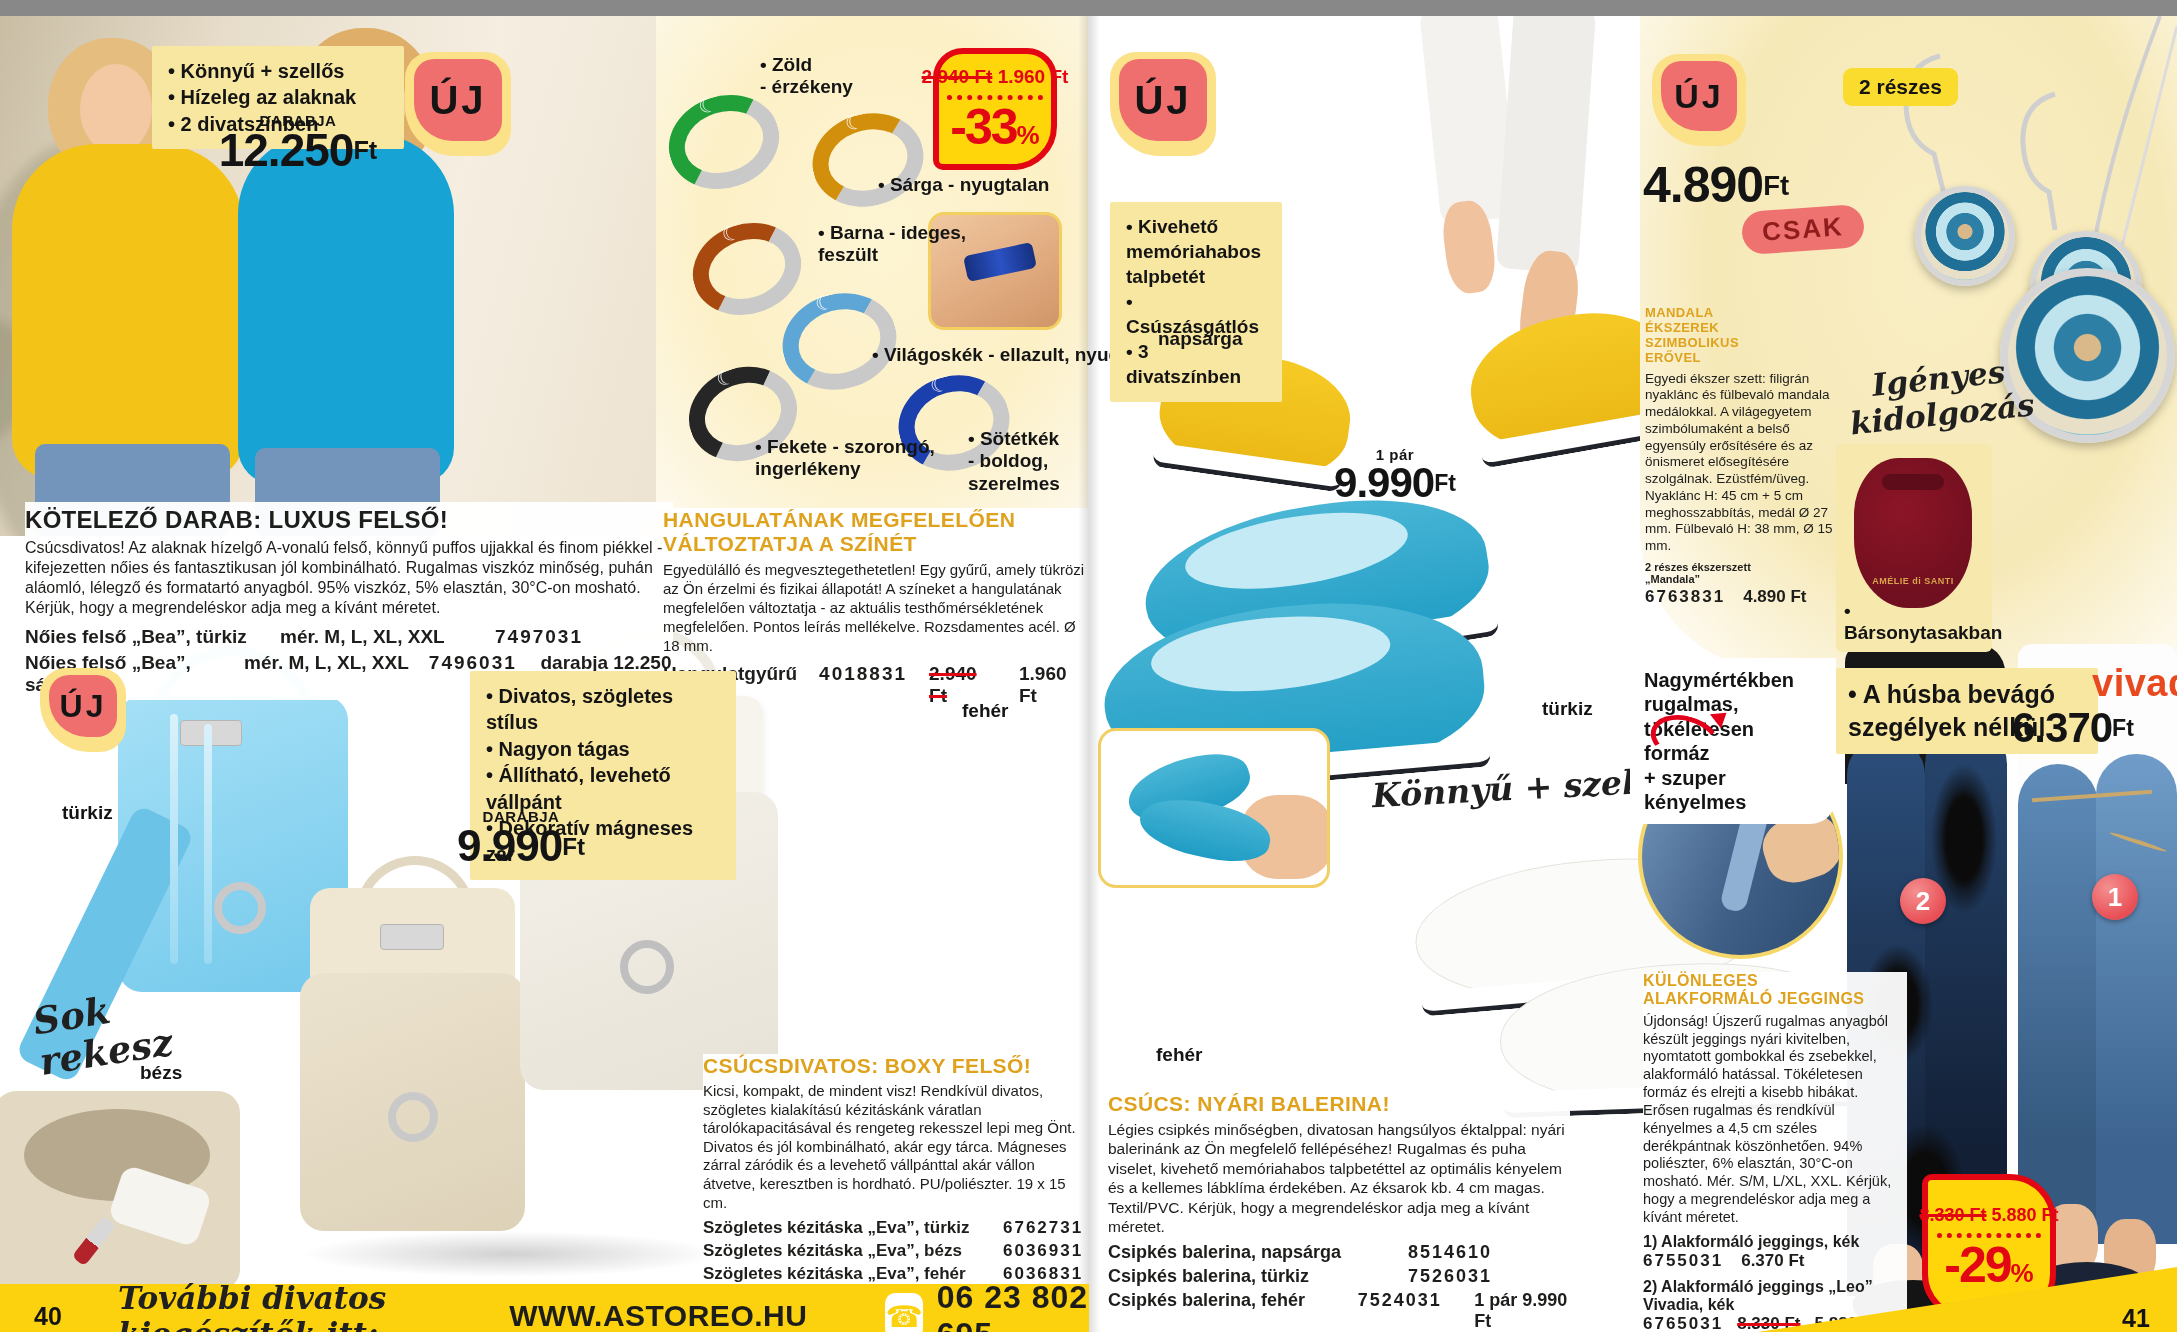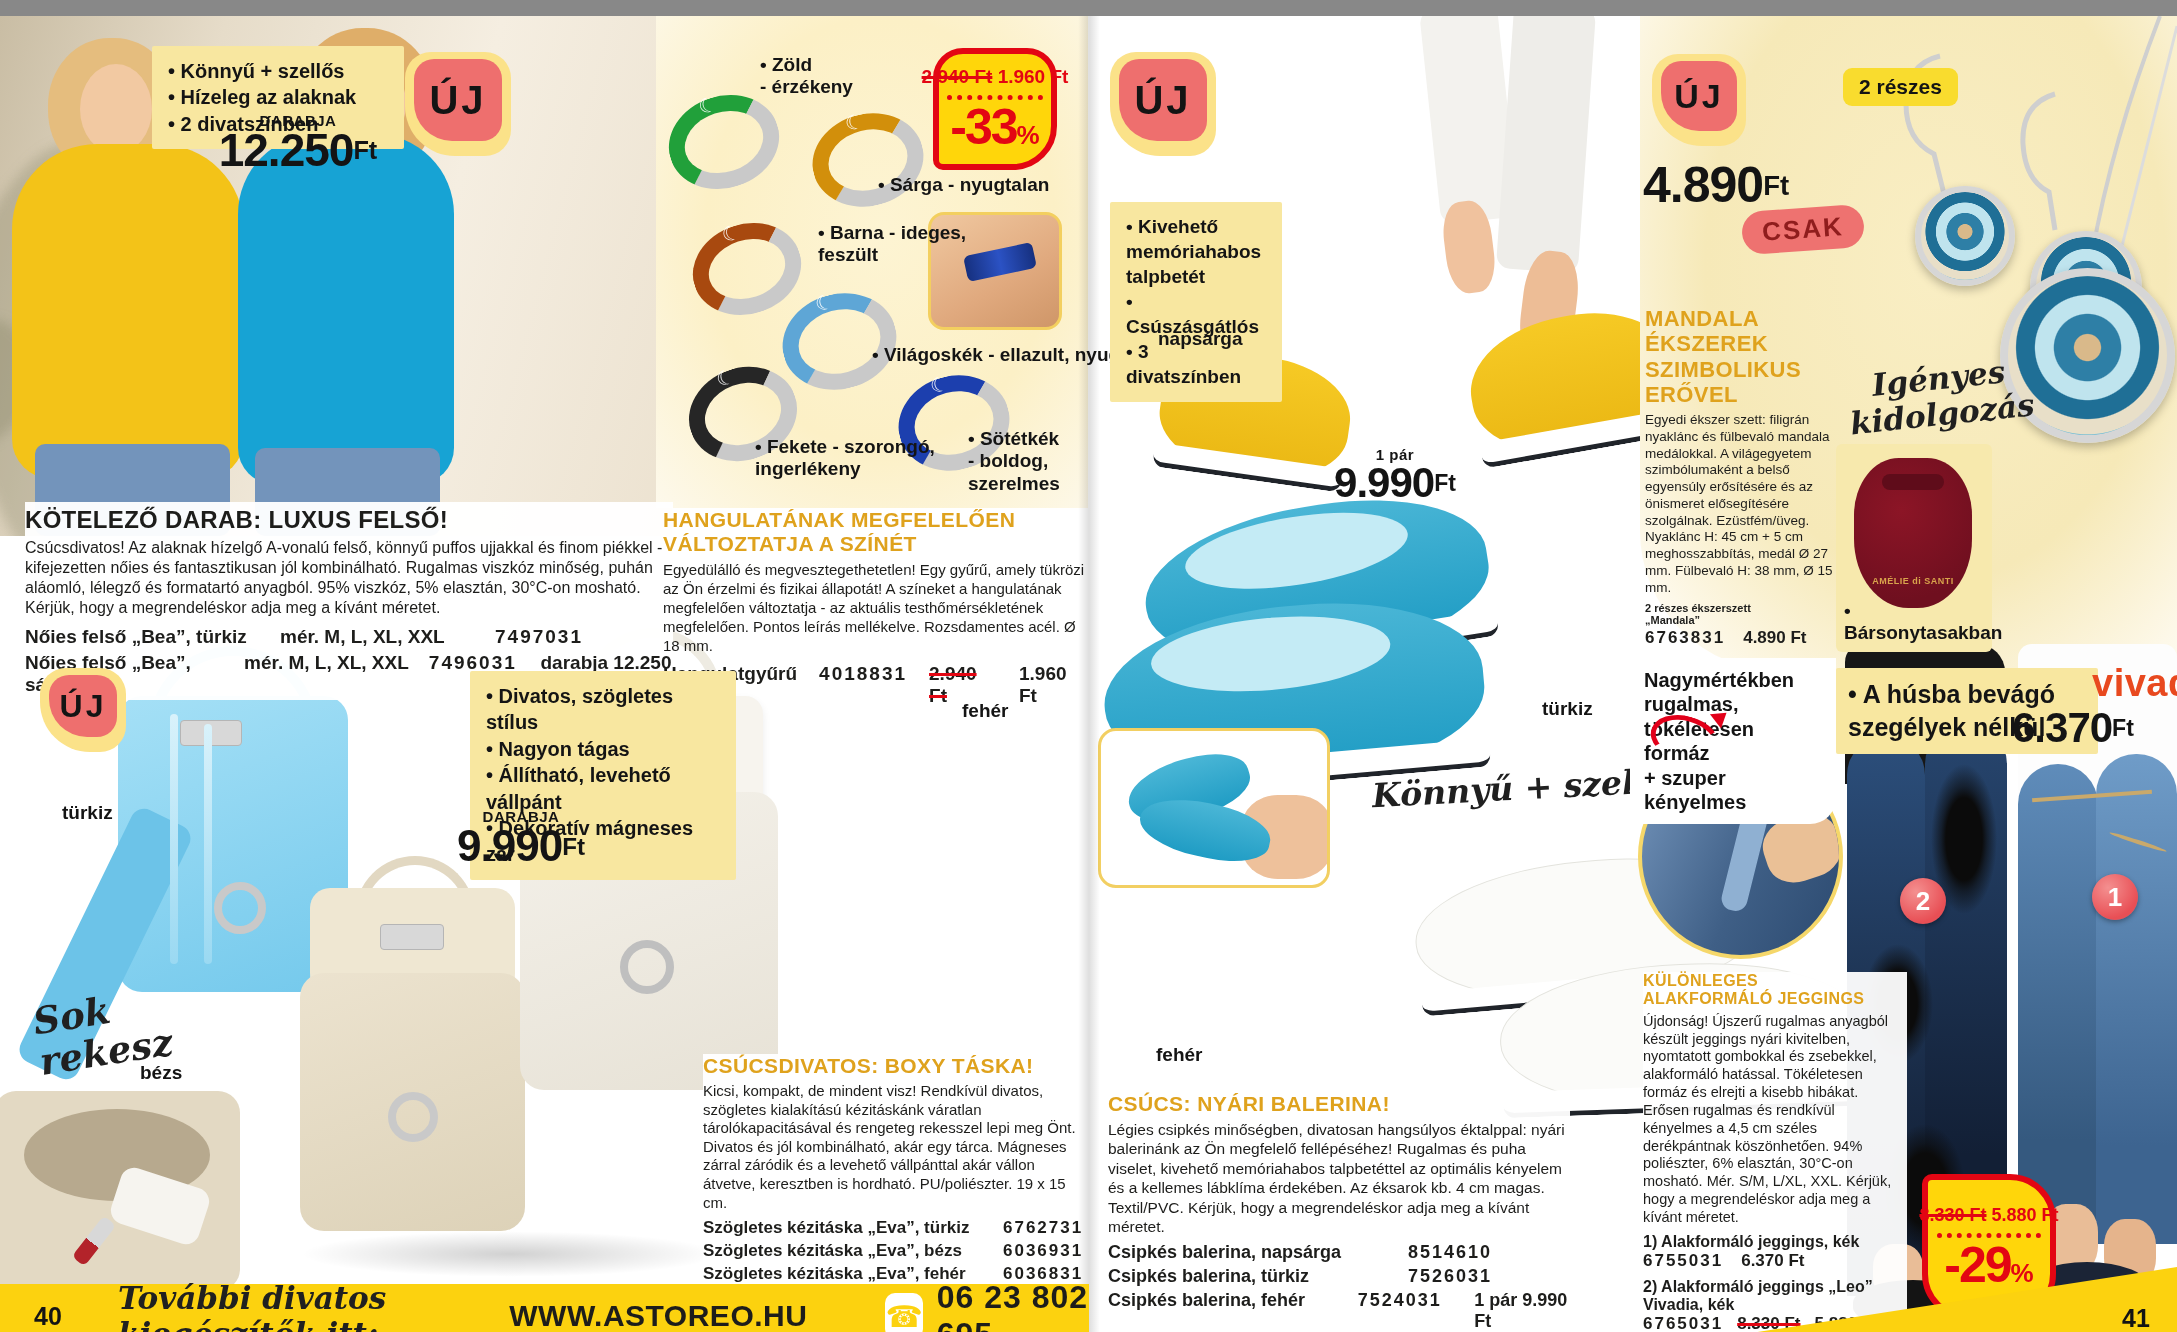--- a/index.html
+++ b/index.html
@@ -288,21 +288,21 @@
     <div style="position:absolute;left:62px;top:-6px;width:140px;height:86px;border:10px solid #eeebe2;border-bottom:none;border-radius:86px 86px 0 0;"></div>
     <div class="bag-body" style="left:15px;top:62px;width:228px;height:175px;background:#f7f4ee;border-radius:18px 18px 80px 80px;box-shadow:0 4px 8px rgba(0,0,0,.08);"></div>
     <div class="bag-plate" style="left:94px;top:102px;width:70px;height:28px;"></div>
     <div class="bag-body" style="left:0;top:158px;width:258px;height:298px;background:linear-gradient(160deg,#f4f1ea,#e7e2d6);"></div>
     <div class="bag-ring" style="left:100px;top:306px;width:54px;height:54px;border-color:#bfbfbf;"></div>
   </div>
   <div class="color-label" style="left:962px;top:684px;">fehér</div>
   <div class="shadow-ell" style="left:300px;top:1215px;width:420px;height:46px;"></div>
 
   <div class="abs" style="left:703px;top:1038px;width:384px;z-index:5;background:rgba(255,255,255,.96);">
-    <div class="gold-h" style="font-size:21px;">CSÚCSDIVATOS: BOXY TÁSKA!</div>
+    <div class="gold-h" style="font-size:21px;">CSÚCSDIVATOS: BOXY FELSŐ!</div>
     <p class="body-txt" style="font-size:15px;line-height:1.24;margin-top:4px;">Kicsi, kompakt, de mindent visz! Rendkívül divatos, szögletes kialakítású kézitáskánk váratlan tárolókapacitásával és rengeteg rekesszel lepi meg Önt. Divatos és jól kombinálható, akár egy tárca. Mágneses zárral záródik és a levehető vállpánttal akár vállon átvetve, keresztben is hordható. PU/poliészter. 19 x 15 cm.</p>
     <div class="rowline" style="font-size:17px;margin-top:6px;">
       <span style="width:300px;">Szögletes kézitáska „Eva”, türkiz</span>
       <span style="letter-spacing:2px;">6762731</span>
     </div>
     <div class="rowline" style="font-size:17px;margin-top:3px;">
       <span style="width:300px;">Szögletes kézitáska „Eva”, bézs</span>
       <span style="letter-spacing:2px;">6036931</span>
     </div>
     <div class="rowline" style="font-size:17px;margin-top:3px;">
@@ -424,21 +424,21 @@
   <div class="abs" style="left:1643px;top:146px;z-index:5;">
     <div class="price-big" style="font-size:50px;"><span>4.890</span><sup>Ft</sup></div>
   </div>
   <div class="csak-pill" style="left:1742px;top:192px;">CSAK</div>
 
   <div class="mandala-disc" style="left:1915px;top:170px;width:100px;height:100px;"></div>
   <div class="mandala-disc" style="left:2030px;top:215px;width:112px;height:112px;"></div>
   <div class="mandala-disc" style="left:2000px;top:252px;width:175px;height:175px;border-width:8px;"></div>
 
   <div class="abs" style="left:1645px;top:290px;width:192px;z-index:5;">
-    <div class="gold-h ml" style="font-size:22px;line-height:1.15;">MANDALA
+    <div class="gold-h ml" style="font-size:13px;line-height:1.15;">MANDALA
 ÉKSZEREK
 SZIMBOLIKUS
 ERŐVEL</div>
     <p class="body-txt" style="font-size:13.5px;line-height:1.24;margin-top:5px;">Egyedi ékszer szett: filigrán nyaklánc és fülbevaló mandala medálokkal. A világegyetem szimbólumaként a belső egyensúly erősítésére és az önismeret elősegítésére szolgálnak. Ezüstfém/üveg. Nyaklánc H: 45 cm + 5 cm meghosszabbítás, medál Ø 27 mm. Fülbevaló H: 38 mm, Ø 15 mm.</p>
     <div class="ml" style="font-weight:700;font-size:11px;margin-top:6px;">2 részes ékszerszett
 „Mandala”</div>
     <div class="rowline" style="font-size:17px;gap:18px;margin-top:2px;">
       <span style="letter-spacing:2px;">6763831</span>
       <span>4.890 Ft</span>
     </div>

